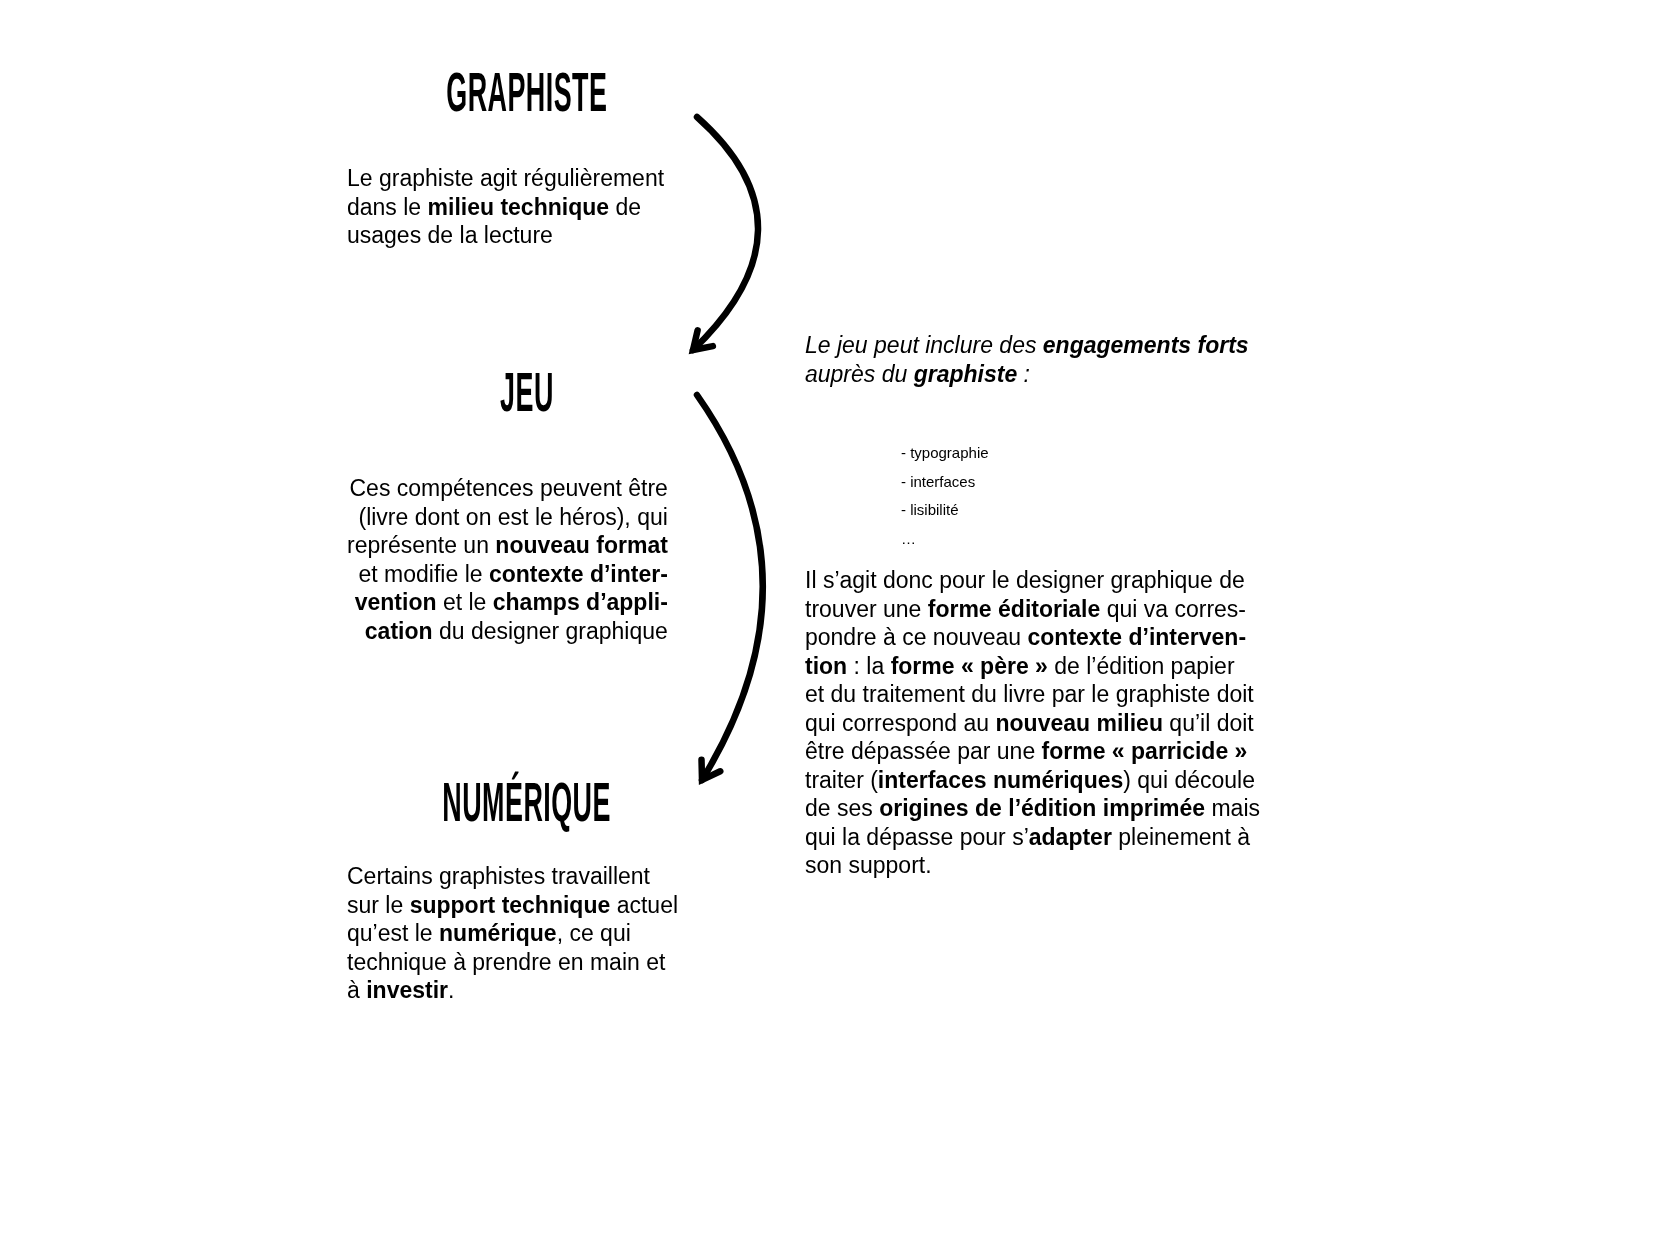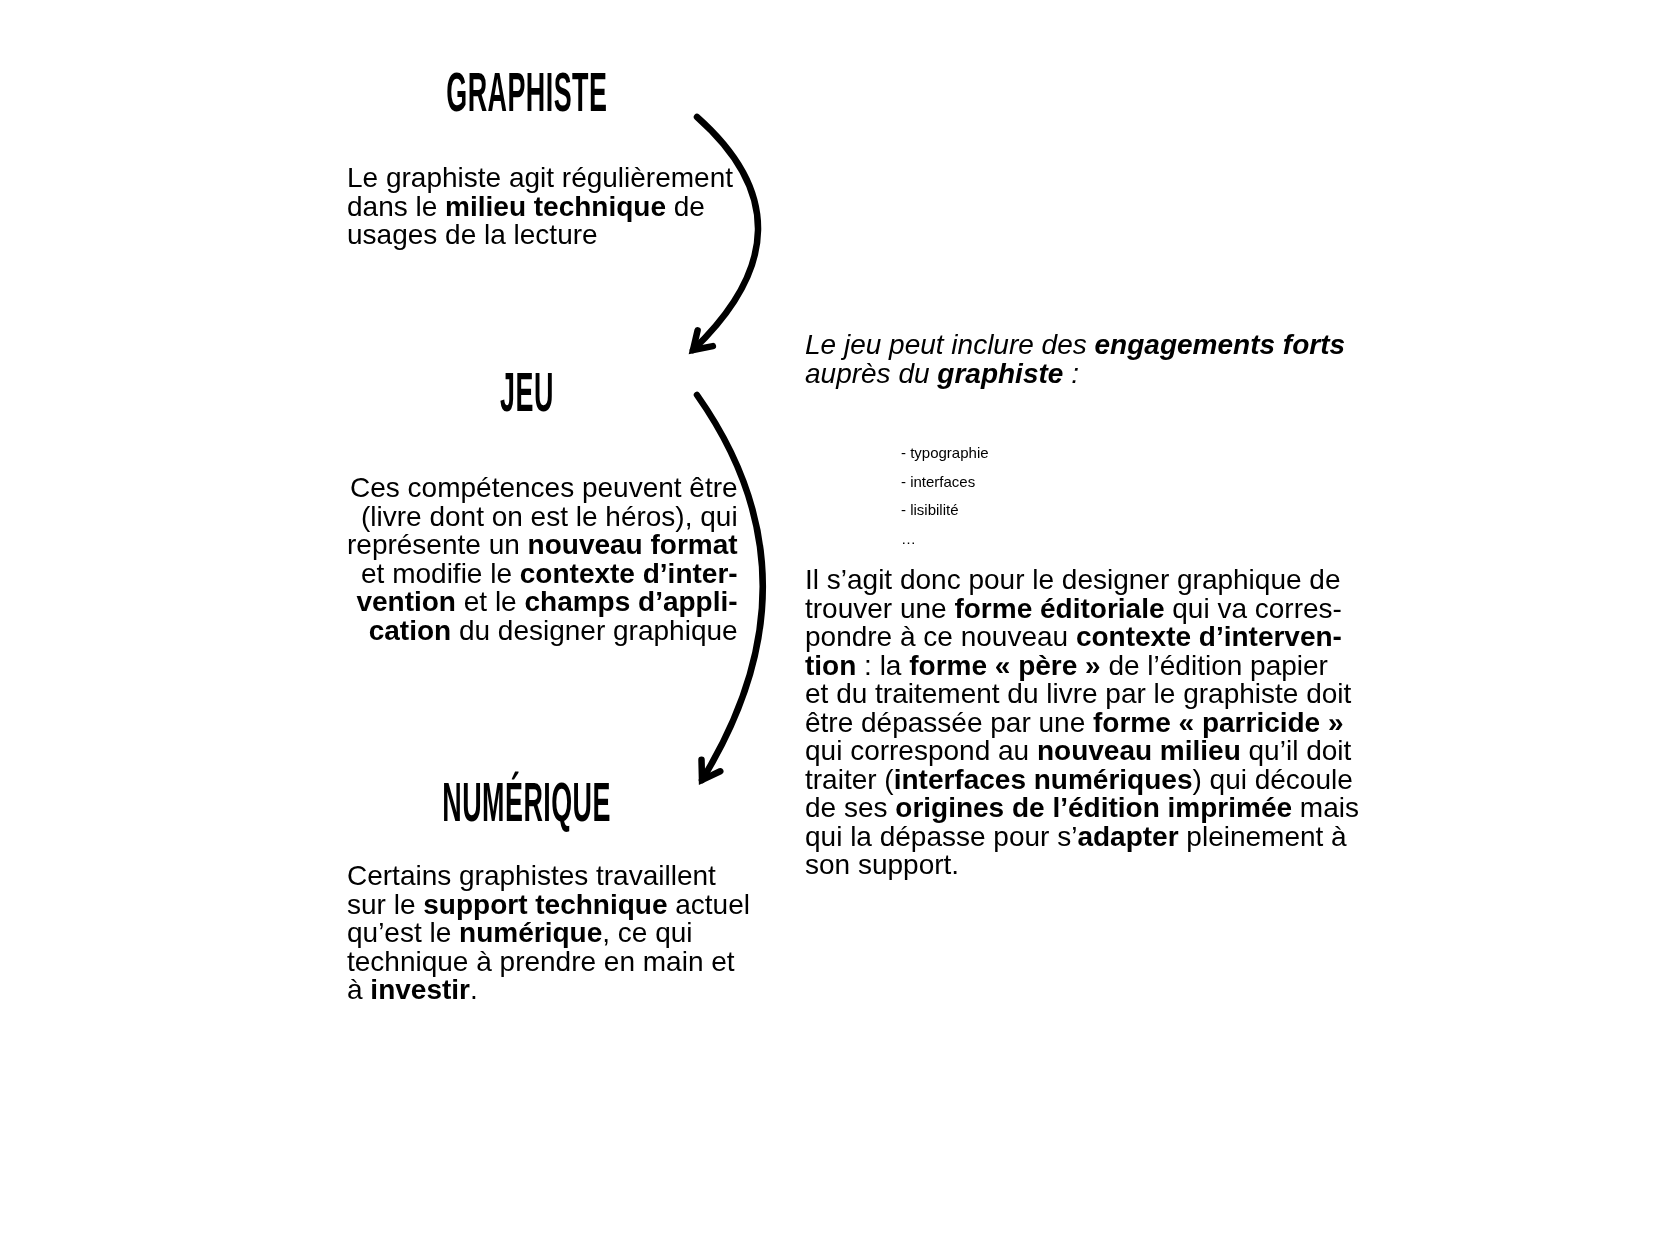--- a/index.html
+++ b/index.html
@@ -30,21 +30,21 @@
     transform-origin: 50% 50%;
     letter-spacing: 1px;
   }
   #h-graphiste { top: 64px; }
   #h-jeu       { top: 364px; }
   #h-numerique { top: 774px; }
 
   
   .para {
     position: absolute;
-    font-size: 28px;
+    font-size: 23px;
     line-height: 28.5px;
     white-space: nowrap;
   }
   .para .tline { display: block; }
   .b { font-weight: 700; }
 
   #p-graphiste { left: 347px; top: 164px; }
   #p-jeu       { left: 347px; top: 474px; text-align: right; }
   #p-numerique { left: 347px; top: 849px; margin-top: 13px; }
 
@@ -121,21 +121,21 @@
     <div class="tline">- lisibilité</div>
     <div class="tline">…</div>
   </div>
 
   <div class="para" id="r-para">
       <div class="tline"><span>Il s’agit donc pour le designer graphique de</span></div>
       <div class="tline"><span>trouver une </span><span class="b">forme éditoriale</span><span> qui va corres-</span></div>
       <div class="tline"><span>pondre à ce nouveau </span><span class="b">contexte d’interven-</span></div>
       <div class="tline"><span class="b">tion</span><span> : la </span><span class="b">forme « père »</span><span> de l’édition papier</span></div>
       <div class="tline"><span>et du traitement du livre par le graphiste doit</span></div>
+      <div class="tline"><span>qui correspond au </span><span class="b">nouveau milieu</span><span> qu’il doit</span></div>
       <div class="tline"><span>être dépassée par une </span><span class="b">forme « parricide »</span></div>
-      <div class="tline"><span>qui correspond au </span><span class="b">nouveau milieu</span><span> qu’il doit</span></div>
       <div class="tline"><span>traiter (</span><span class="b">interfaces numériques</span><span>) qui découle</span></div>
       <div class="tline"><span>de ses </span><span class="b">origines de l’édition imprimée</span><span> mais</span></div>
       <div class="tline"><span>qui la dépasse pour s’</span><span class="b">adapter</span><span> pleinement à</span></div>
       <div class="tline"><span>son support.</span></div>
     </div>
 
 </div>
 
 </body></html>

